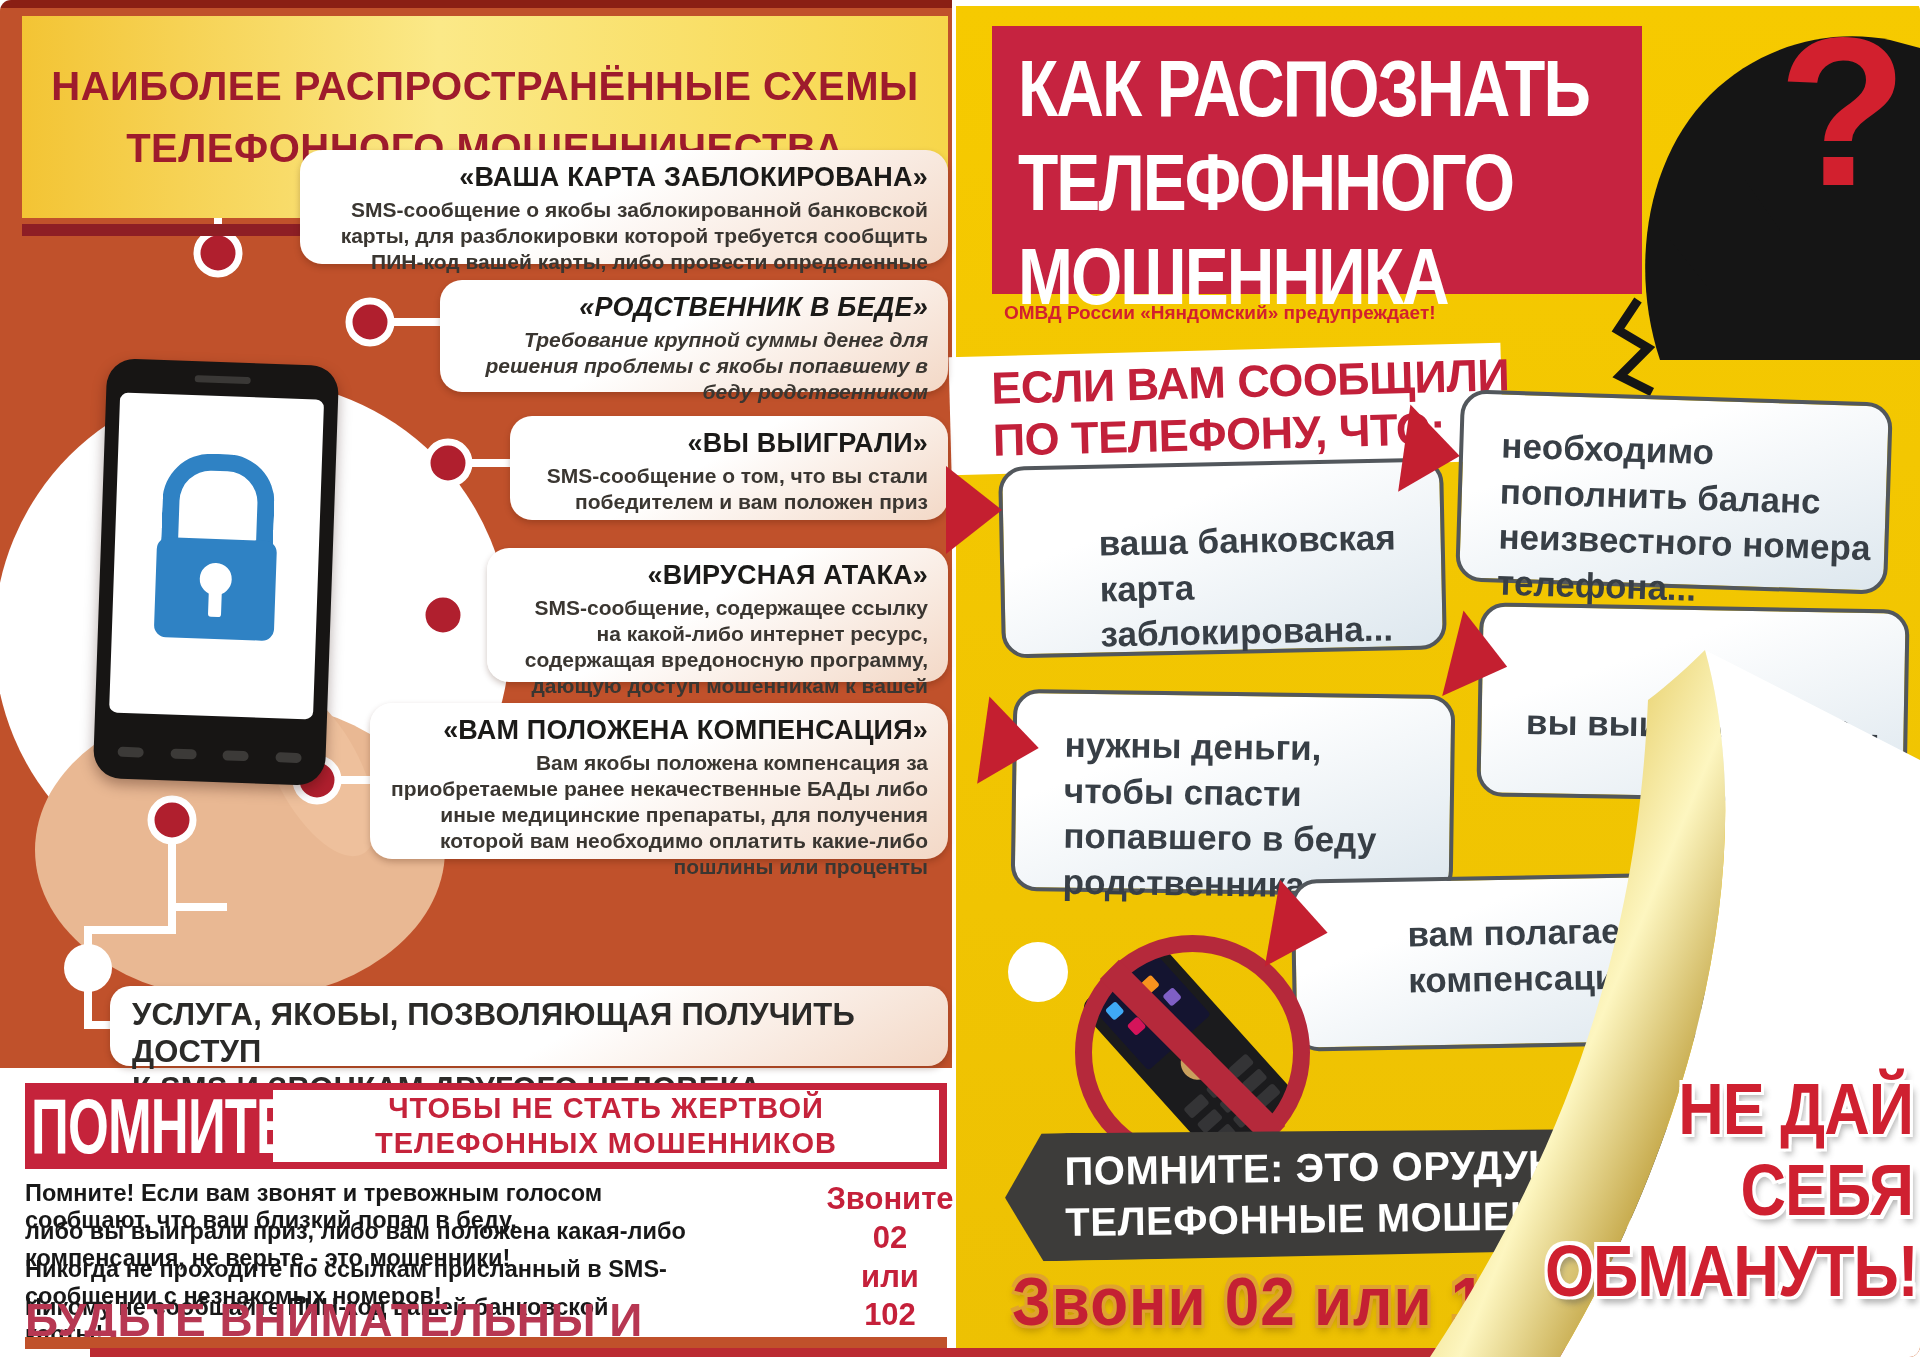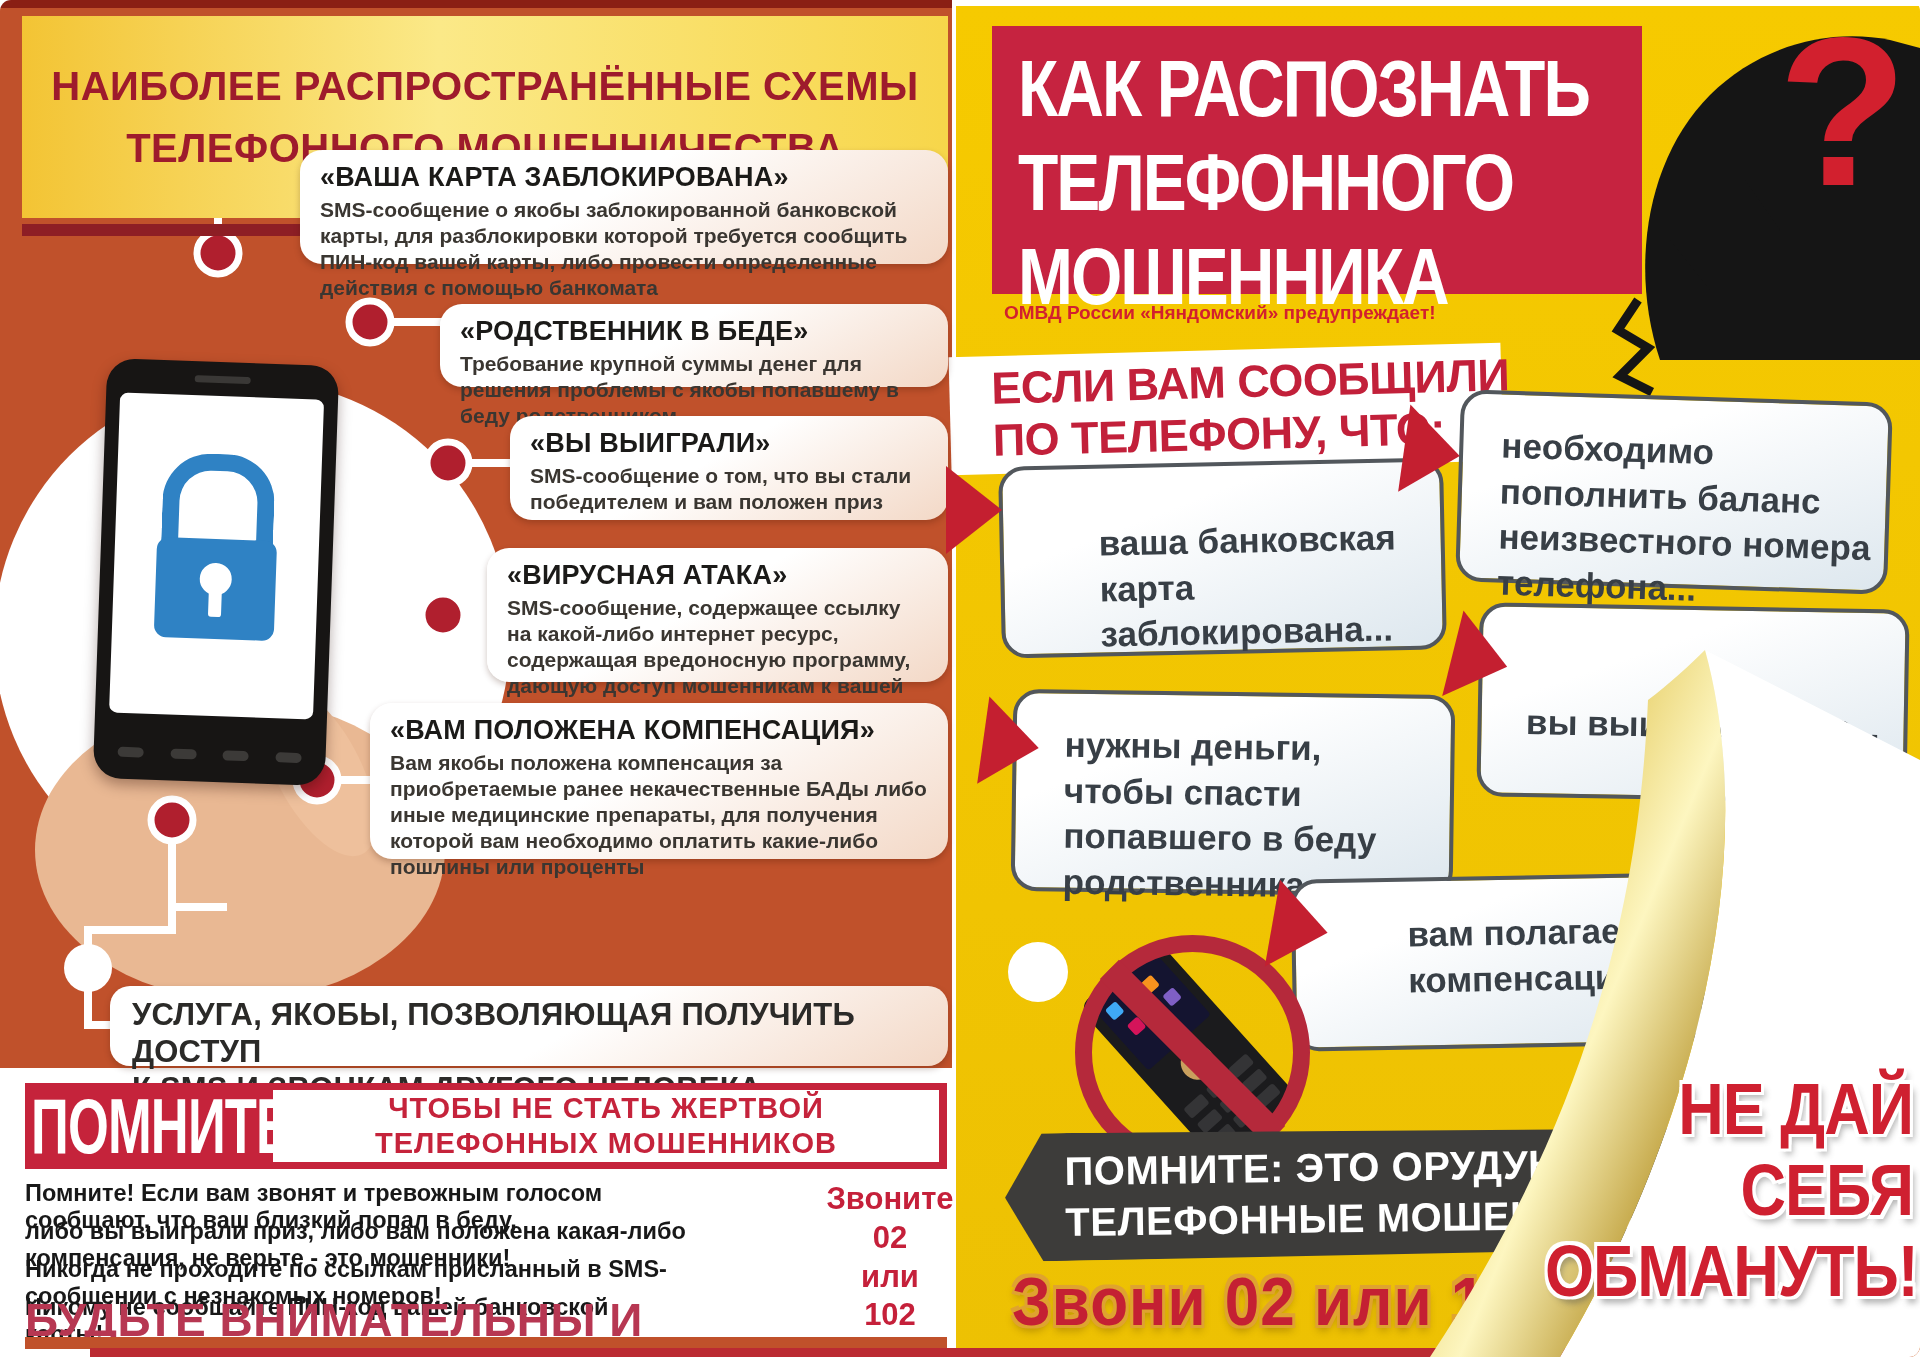--- a/index.html
+++ b/index.html
@@ -5,21 +5,21 @@
   html,body{margin:0;padding:0;background:#ffffff;}
   body{font-family:"Liberation Sans", sans-serif;}
   #poster{position:relative;width:1920px;height:1357px;overflow:hidden;background:#ffffff;border-radius:11px;}
   .abs{position:absolute;}
   
   .lp-topstrip{left:0;top:0;width:952px;height:8px;background:#8a1f14;}
   .lp-bg{left:0;top:8px;width:952px;height:1060px;background:#c0512b;}
   .lp-header{left:22px;top:16px;width:926px;height:202px;background:linear-gradient(90deg,#f3c434 0%,#fbe988 45%,#f7d64a 100%);display:flex;flex-direction:column;justify-content:center;text-align:center;z-index:2;}
   .lp-header div{font-size:40px;font-weight:bold;color:#9e1b2c;line-height:1.55;letter-spacing:0.5px;}
   .lp-rule{left:22px;top:224px;width:926px;height:12px;background:#8d1e25;z-index:2;}
-  .scheme-box{background:linear-gradient(150deg,#ffffff 45%,#f3d8c6 100%);border-radius:22px;padding:12px 20px 10px 20px;box-sizing:border-box;z-index:3;box-shadow:0 3px 6px rgba(60,20,5,.25);}
+  .scheme-box{background:linear-gradient(150deg,#ffffff 45%,#f3d8c6 100%);border-radius:22px;padding:12px 20px 10px 20px;box-sizing:border-box;z-index:3;box-shadow:0 3px 6px rgba(60,20,5,.25);text-align:right;}
   .scheme-title{font-size:27px;font-weight:bold;color:#1b1a18;letter-spacing:0.2px;margin-bottom:4px;}
   .scheme-desc{font-size:21px;font-weight:bold;color:#3a3631;line-height:1.24;}
   .wide-note{background:linear-gradient(150deg,#ffffff 55%,#f3d8c6 100%);border-radius:20px;padding:10px 22px;box-sizing:border-box;z-index:3;font-size:31px;font-weight:bold;color:#2b2a28;line-height:1.2;letter-spacing:0.2px;box-shadow:0 3px 6px rgba(60,20,5,.25);}
   .phone-left{left:100px;top:362px;width:232px;height:420px;background:#171514;border-radius:28px;transform:rotate(2deg);z-index:2;box-shadow:0 6px 14px rgba(40,10,0,.35);}
   .phone-left .speaker{position:absolute;left:88px;top:14px;width:56px;height:7px;border-radius:4px;background:#3a3836;}
   .phone-left .screen{position:absolute;left:14px;top:34px;right:14px;bottom:66px;background:#ffffff;border-radius:8px;}
   .phone-left .keys{position:absolute;left:24px;bottom:22px;width:184px;display:flex;justify-content:space-between;}
   .phone-left .keys span{width:26px;height:10px;background:#3c3a38;border-radius:5px;}
   .padlock{position:absolute;left:50%;top:58px;transform:translateX(-50%);width:120px;}
   .padlock .shackle{width:78px;height:74px;border:17px solid #2f82c4;border-bottom:none;border-radius:48px 48px 0 0;margin:0 auto;}
@@ -120,21 +120,21 @@
         <span></span>
         <span></span>
         <span></span>
       </div>
   </div>
 
   <div class="abs scheme-box" style="left:300px;top:150px;width:648px;height:114px;">
     <div class="scheme-title">«ВАША КАРТА ЗАБЛОКИРОВАНА»</div>
     <div class="scheme-desc">SMS-сообщение о якобы заблокированной банковской карты, для разблокировки которой требуется сообщить ПИН-код вашей карты, либо провести определенные действия с помощью банкомата</div>
   </div>
-  <div class="abs scheme-box" style="left:440px;top:304px;width:508px;height:83px;">
+  <div class="abs scheme-box" style="left:440px;top:280px;width:508px;height:112px;font-style:italic;">
     <div class="scheme-title">«РОДСТВЕННИК В БЕДЕ»</div>
     <div class="scheme-desc">Требование крупной суммы денег для решения проблемы с якобы попавшему в беду родственником</div>
   </div>
   <div class="abs scheme-box" style="left:510px;top:416px;width:438px;height:104px;">
     <div class="scheme-title">«ВЫ ВЫИГРАЛИ»</div>
     <div class="scheme-desc">SMS-сообщение о том, что вы стали победителем и вам положен приз</div>
   </div>
   <div class="abs scheme-box" style="left:487px;top:548px;width:461px;height:134px;">
     <div class="scheme-title">«ВИРУСНАЯ АТАКА»</div>
     <div class="scheme-desc">SMS-сообщение, содержащее ссылку на какой-либо интернет ресурс, содержащая вредоносную программу, дающую доступ мошенникам к вашей банковской карте</div>

